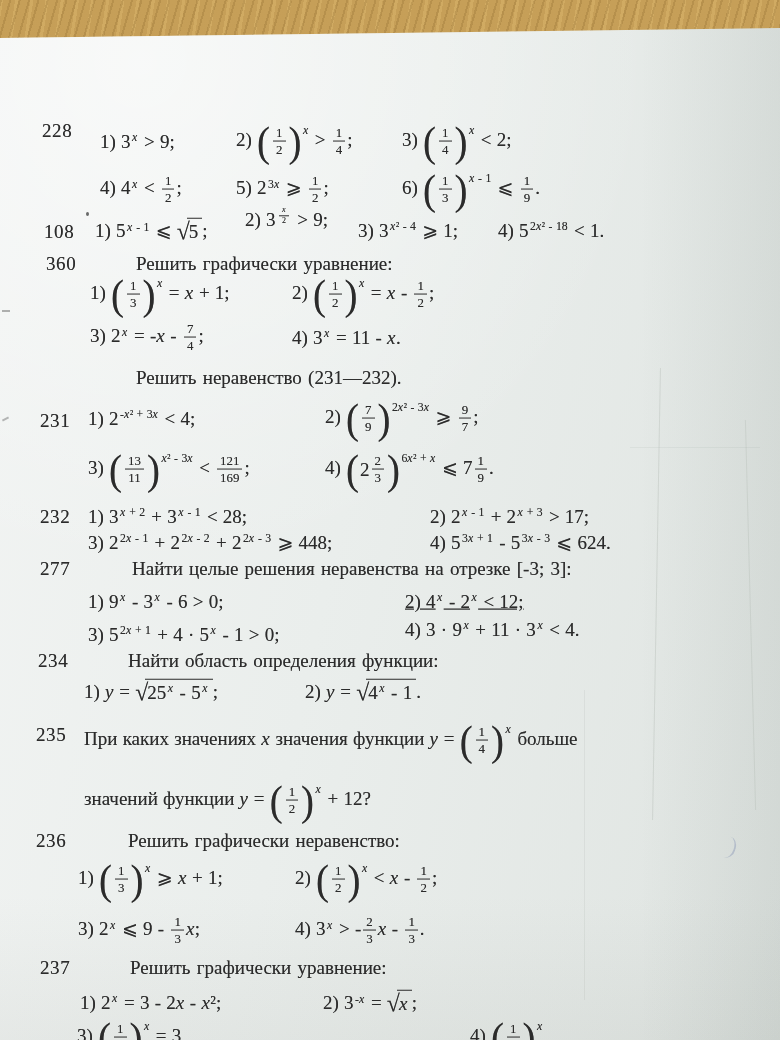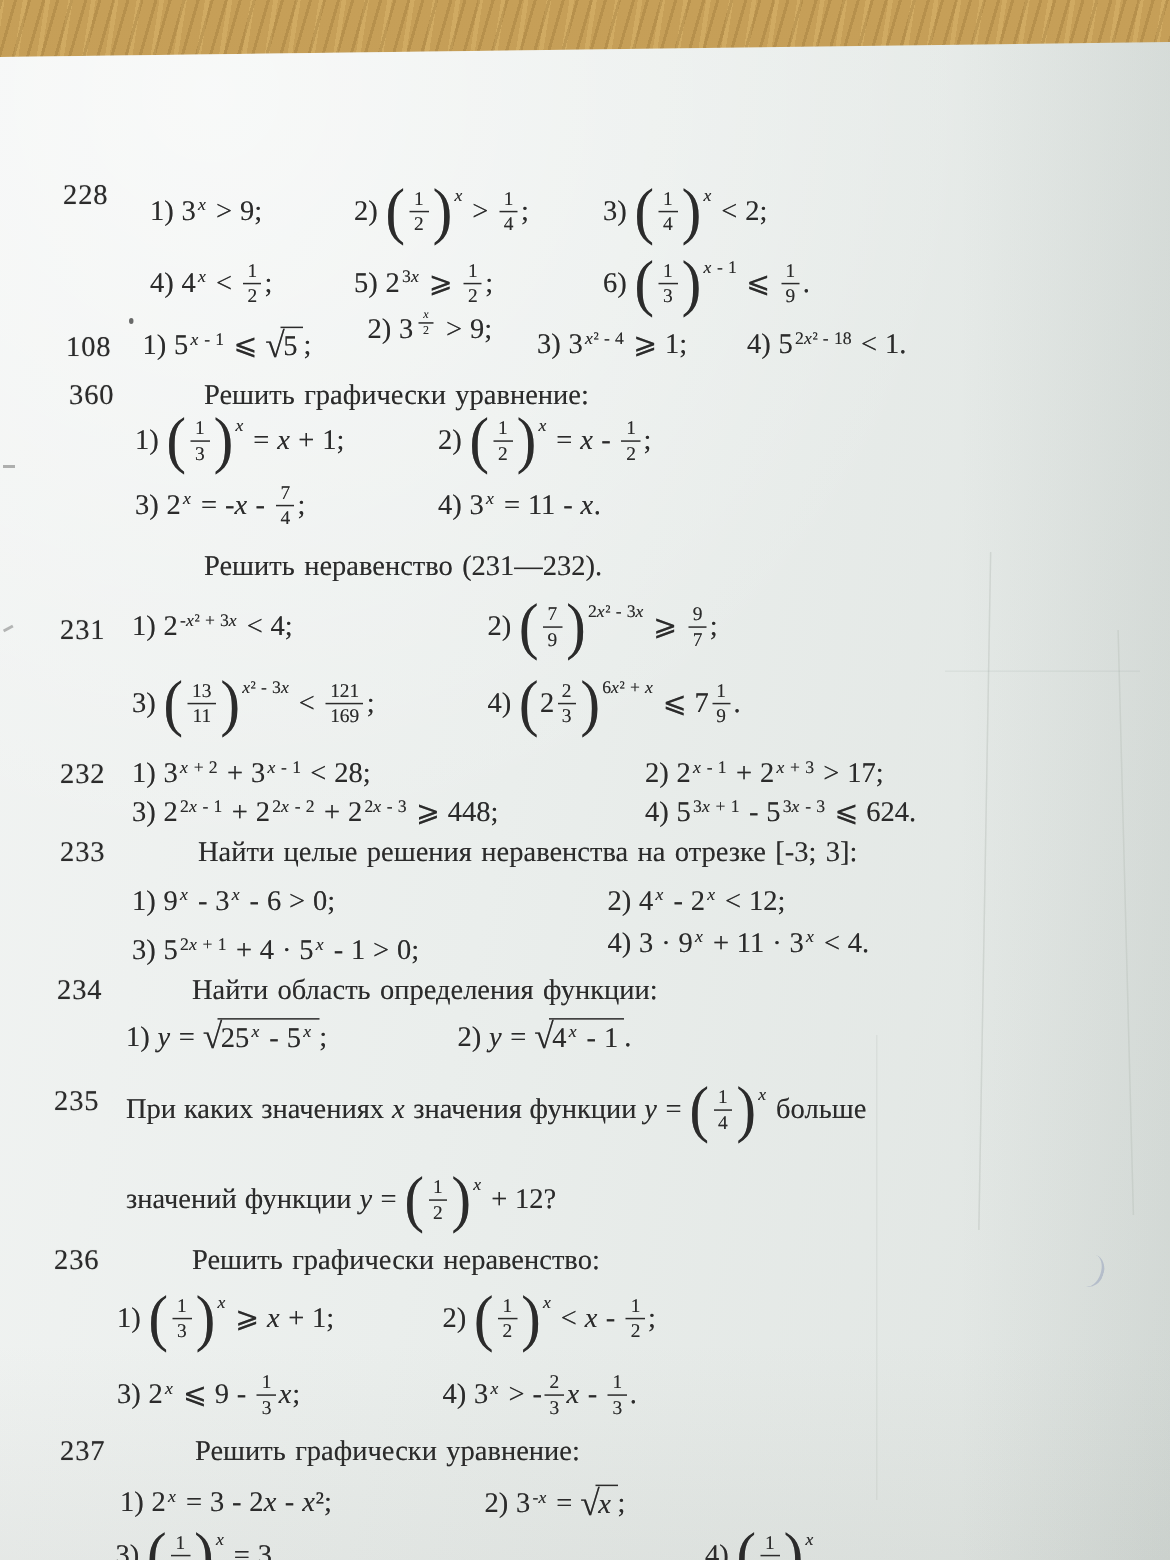--- a/index.html
+++ b/index.html
@@ -191,24 +191,24 @@
             <span class="bp">)</span>
           </span><span class="ex hi">6<i class="var">x</i>² + <i class="var">x</i></span> ⩽ 7<span class="fr">
             <span class="nu">1</span>
             <span class="de">9</span>
           </span>.</div>
         <div class="pnum" style="left: 40px; top: 506px;">232</div>
         <div class="item" style="left: 88px; top: 517px;">1) 3<span class="ex"><i class="var">x</i> + 2</span> + 3<span class="ex"><i class="var">x</i> - 1</span> &lt; 28;</div>
         <div class="item" style="left: 430px; top: 517px;">2) 2<span class="ex"><i class="var">x</i> - 1</span> + 2<span class="ex"><i class="var">x</i> + 3</span> &gt; 17;</div>
         <div class="item" style="left: 88px; top: 543px;">3) 2<span class="ex">2<i class="var">x</i> - 1</span> + 2<span class="ex">2<i class="var">x</i> - 2</span> + 2<span class="ex">2<i class="var">x</i> - 3</span> ⩾ 448;</div>
         <div class="item" style="left: 430px; top: 543px;">4) 5<span class="ex">3<i class="var">x</i> + 1</span> - 5<span class="ex">3<i class="var">x</i> - 3</span> ⩽ 624.</div>
-        <div class="pnum" style="left: 40px; top: 558px;">233</div>
+        <div class="pnum" style="left: 40px; top: 558px;">277</div>
         <div class="pintro" style="left: 88px; top: 558px;">Найти целые решения неравенства на отрезке [-3; 3]:</div>
         <div class="item" style="left: 88px; top: 602px;">1) 9<span class="ex"><i class="var">x</i></span> - 3<span class="ex"><i class="var">x</i></span> - 6 &gt; 0;</div>
-        <div class="item" style="left: 405px; top: 602px;">2) 4<span class="ex"><i class="var">x</i></span> - 2<span class="ex"><i class="var">x</i></span> &lt; 12;</div>
+        <div class="item" style="left: 405px; top: 602px; text-decoration: underline;">2) 4<span class="ex"><i class="var">x</i></span> - 2<span class="ex"><i class="var">x</i></span> &lt; 12;</div>
         <div class="item" style="left: 88px; top: 635px;">3) 5<span class="ex">2<i class="var">x</i> + 1</span> + 4 · 5<span class="ex"><i class="var">x</i></span> - 1 &gt; 0;</div>
         <div class="item" style="left: 405px; top: 630px;">4) 3 · 9<span class="ex"><i class="var">x</i></span> + 11 · 3<span class="ex"><i class="var">x</i></span> &lt; 4.</div>
         <div class="pnum" style="left: 38px; top: 650px;">234</div>
         <div class="pintro" style="left: 84px; top: 650px;">Найти область определения функции:</div>
         <div class="item" style="left: 84px; top: 692px;">1) <i class="var">y</i> = <span class="sq"><span class="rs">√</span><span class="rc">25<span class="ex"><i class="var">x</i></span> - 5<span class="ex"><i class="var">x</i></span></span></span>;</div>
         <div class="item" style="left: 305px; top: 692px;">2) <i class="var">y</i> = <span class="sq"><span class="rs">√</span><span class="rc">4<span class="ex"><i class="var">x</i></span> - 1</span></span>.</div>
         <div class="pnum" style="left: 36px; top: 724px;">235</div>
         <div class="item" style="left: 84px; top: 741px;">При каких значениях <i class="var">x</i> значения функции <i class="var">y</i> = <span class="pg">
             <span class="bp">(</span>
             <span class="pc">

